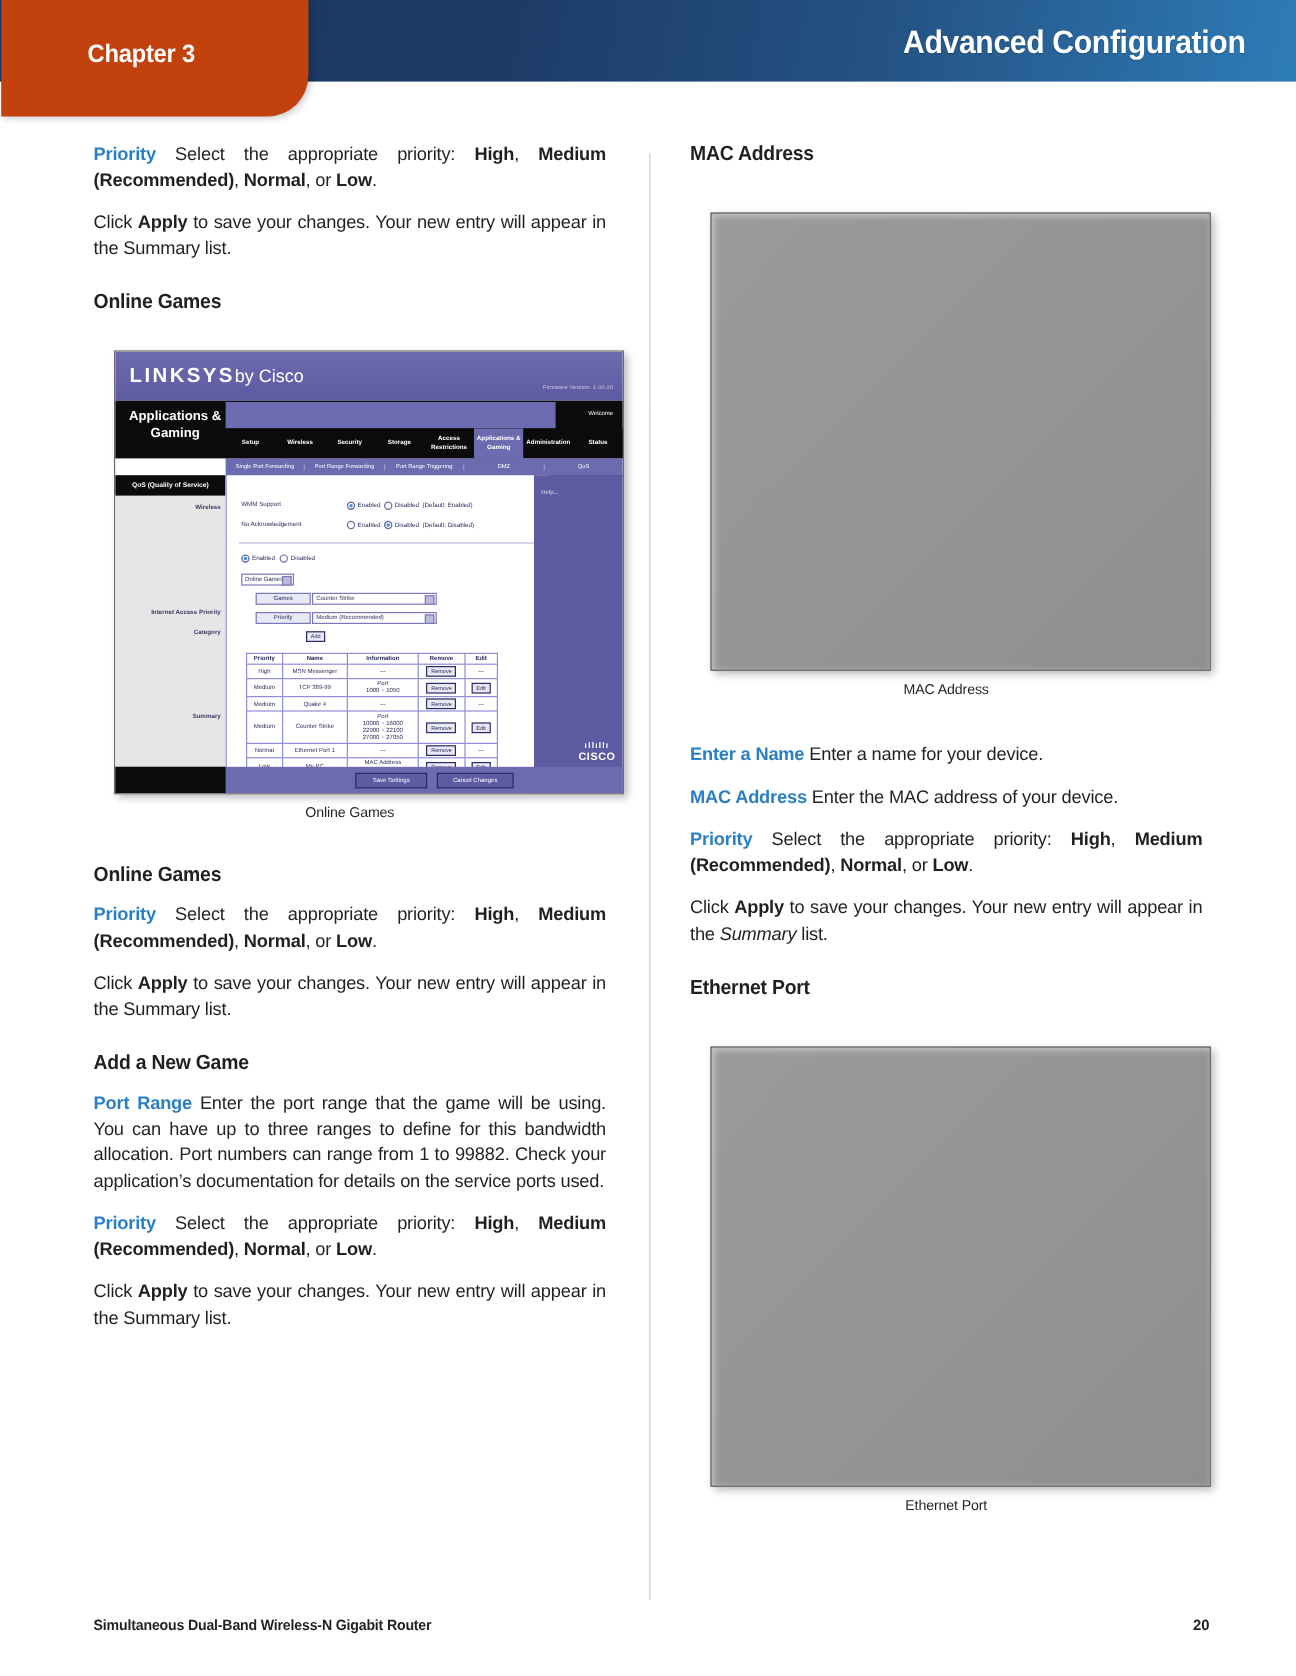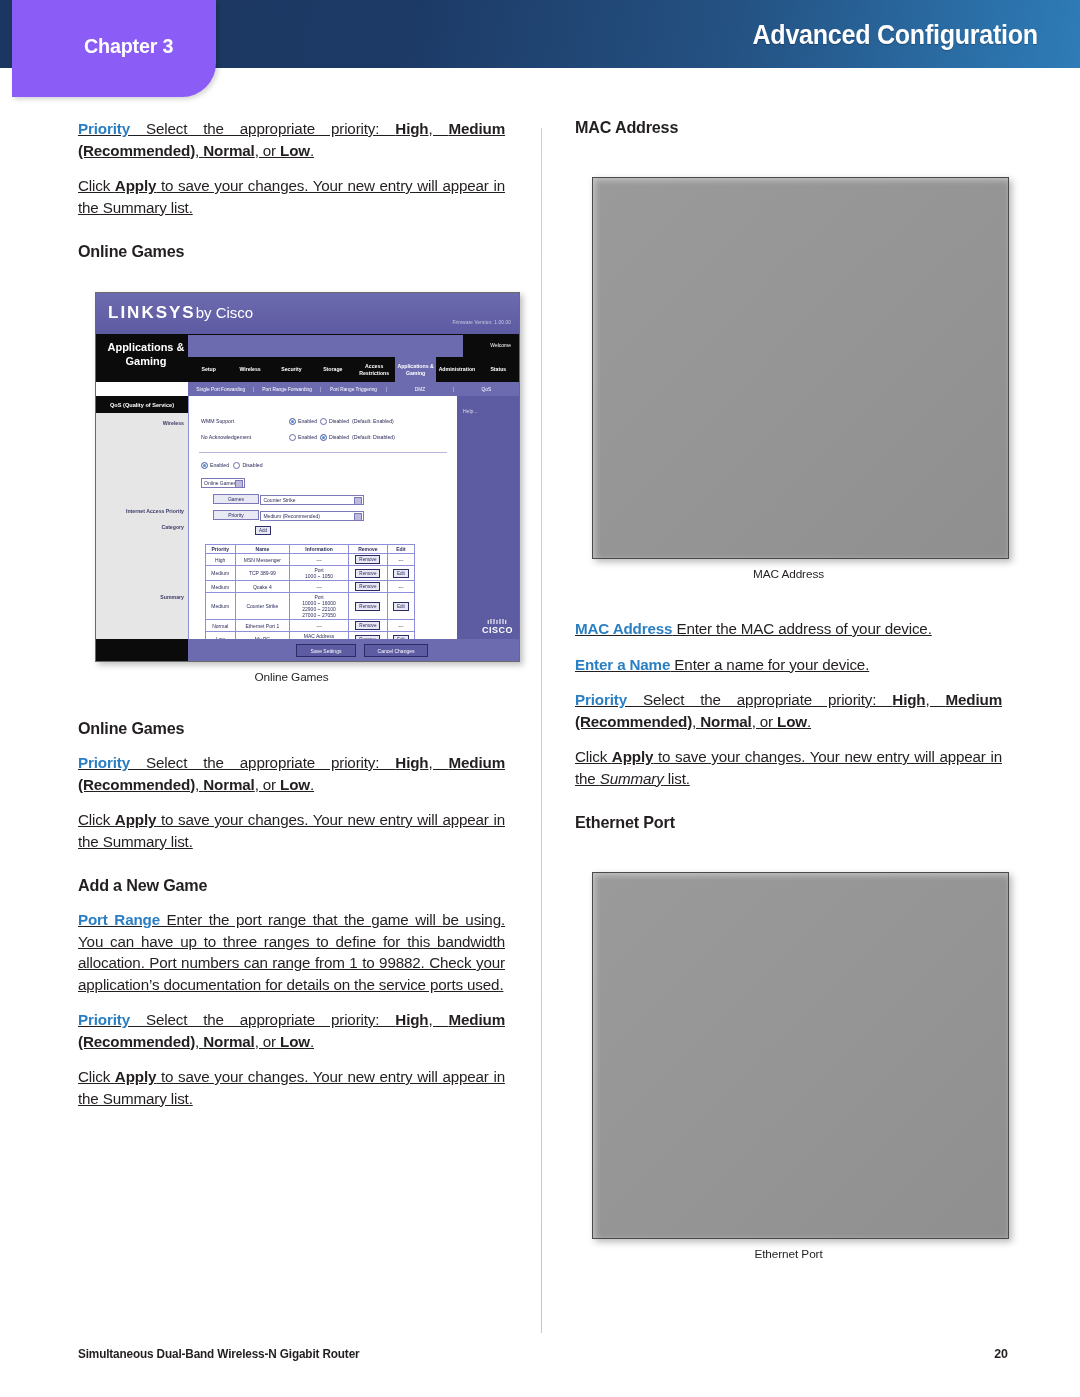--- a/index.html
+++ b/index.html
@@ -33,24 +33,24 @@
     font-weight: bold;
     letter-spacing: -0.3px;
     white-space: nowrap;
     font-family: "Liberation Sans", sans-serif;
     transform: scaleX(0.93);
     transform-origin: right center;
     text-shadow: 0 1px 1px rgba(0,0,0,0.25);
   }
   .chapter-tab {
     position: absolute;
-    left: 12px; top: 0;
-    width: 204px;
+    left: 1px; top: 0;
+    width: 256px;
     height: 97px;
-    background: #8b5cf6;
+    background: #c2410c;
     border-bottom-right-radius: 34px;
     box-shadow: 2px 2px 5px rgba(0,0,0,0.18);
   }
   .chapter-tab-label {
     position: absolute;
     left: 72px;
     top: 34px;
     color: #ffffff;
     font-size: 21px;
     font-weight: bold;
@@ -79,21 +79,20 @@
 
   
   p.body-text {
     margin: 0 0 14px 0;
     font-size: 15.2px;
     line-height: 21.5px;
     color: #231f20;
     text-align: justify;
     font-family: "Liberation Sans", sans-serif;
     letter-spacing: -0.15px;
-    text-decoration: underline;
   }
   p.body-text.last { margin-bottom: 0; }
   p.body-text.ragged { text-align: left; }
 
   .term {
     color: #2a7fc4;
     font-weight: bold;
   }
   b { font-weight: bold; color: #231f20; }
   i { font-style: italic; }
@@ -215,21 +214,21 @@
   }
   .ra-lbl {
     position:absolute; right:4px; color:#3b3b6b; font-size:5.2px;
     text-align:right; font-weight: bold;
   }
   .ra-main {
     position:absolute; left:92px; top:103px; right:62px; bottom:22px;
     background:#ffffff; border-left: 1px solid #8f8de0;
   }
   .ra-rightpanel {
-    position:absolute; right:0; top:103px; width:62px; bottom:0;
+    position:absolute; right:0; top:103px; width:74px; bottom:0;
     background: #5d5aa8;
   }
   .ra-rightpanel .help {
     position:absolute; left:6px; top:12px; color:#dedcf0; font-size:5px;
   }
   .ra-cisco {
     position:absolute; right:6px; bottom:26px; color:#ffffff;
     font-size:9px; font-weight:bold; letter-spacing:.5px;
   }
   .ra-cisco .bridge { display:block; font-size:7px; letter-spacing:1px;
@@ -509,23 +508,23 @@
   <h3 class="section-head" style="margin-bottom:22px;">MAC Address</h3>
 
   <figure>
     <div class="fig-frame placeholder fig-mac"></div>
     <figcaption class="fig-caption">MAC Address</figcaption>
   </figure>
 
   <div style="height:20px;"></div>
 
 
+  <p class="body-text ragged"><span class="term">Enter a Name</span><span>  Enter a name for your device.</span></p>
+
   <p class="body-text ragged"><span class="term">MAC Address</span><span>  Enter the MAC address of your device.</span></p>
-
-  <p class="body-text ragged"><span class="term">Enter a Name</span><span>  Enter a name for your device.</span></p>
 
   <p class="body-text"><span class="term">Priority</span><span> Select the appropriate priority: </span><b>High</b><span>, </span><b>Medium (Recommended)</b><span>, </span><b>Normal</b><span>, or </span><b>Low</b><span>.</span></p>
 
   <p class="body-text"><span>Click </span><b>Apply</b> to save your changes. Your new entry will appear in the <i>Summary</i> list.</p>
 
   <div class="spacer-before-head"></div>
   <h3 class="section-head" style="margin-bottom:22px;">Ethernet Port</h3>
 
   <figure>
     <div class="fig-frame placeholder fig-enet"></div>

